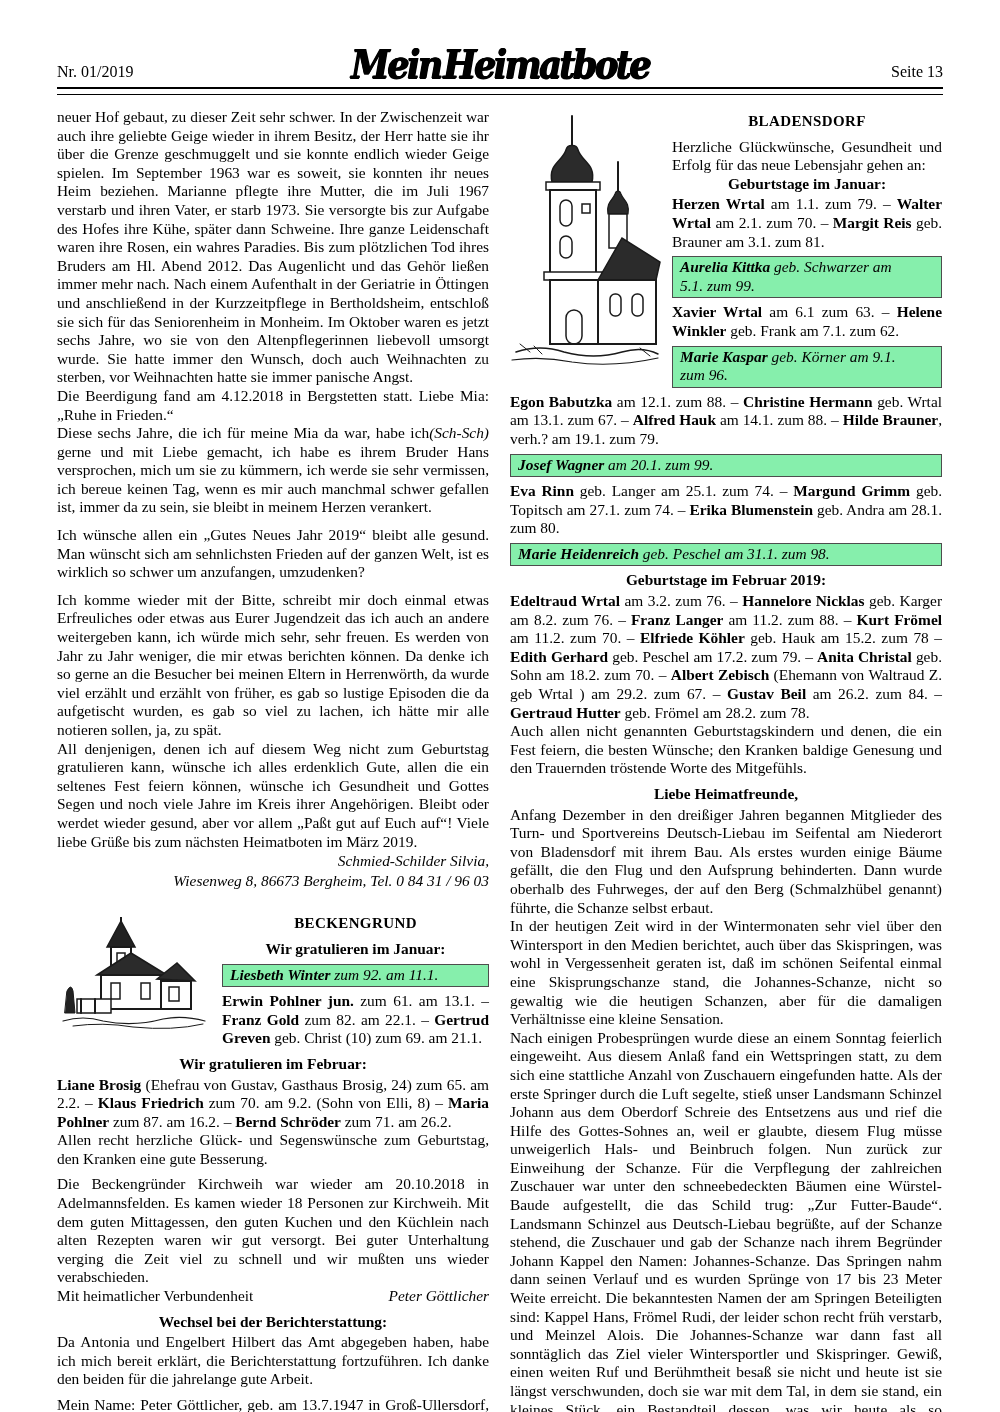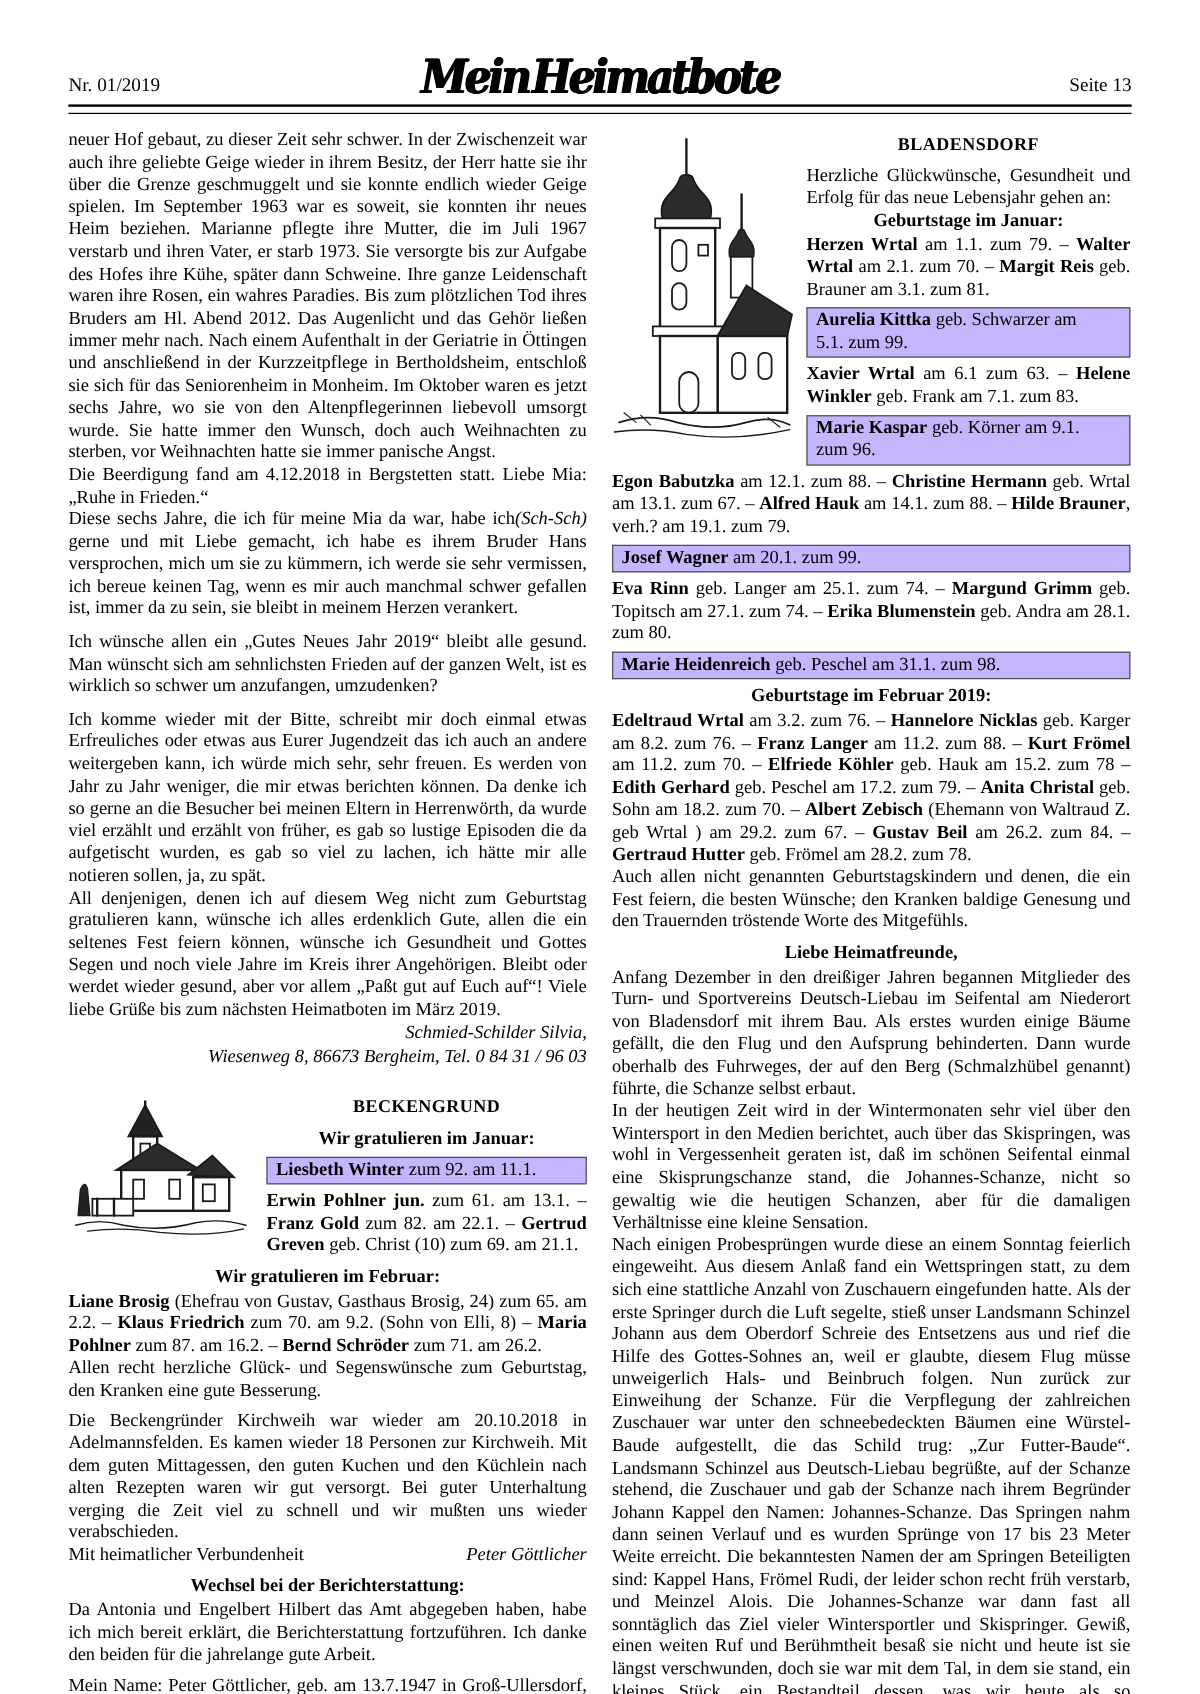--- a/index.html
+++ b/index.html
@@ -32,22 +32,22 @@
   p{margin:0;text-align:justify;}
   .mt{margin-top:9px;}
   .mts{margin-top:7px;}
   b{font-weight:bold;}
   .fr{float:right;font-style:italic;}
   i,.it{font-style:italic;}
   .sig{text-align:right;font-style:italic;margin-top:1px;}
   .sec-head{font-weight:bold;text-align:center;font-size:15px;letter-spacing:.4px;margin:4px 0 7px 0;}
   .sub-head{font-weight:bold;margin:7px 0 2px 0;text-align:center;}
   .box{
-    background:#c4b5fd;border:1.3px solid #4d4d4d;
-    padding:1px 24px 2px 7px;margin:5px 0;overflow:hidden;text-align:left;
+    background:#86efac;border:1.3px solid #4d4d4d;
+    padding:1px 24px 2px 7px;margin:5px 0;overflow:hidden;text-align:left;font-style:italic;
   }
   .church-right{float:left;width:152px;height:256px;margin:6px 10px 2px 0;}
   .church-left{float:left;width:156px;height:114px;margin:3px 9px 2px 0;}
   .section-gap{margin-top:24px;}
   svg{display:block;}
 </style>
 </head>
 <body>
 
 <div class="page">
@@ -138,21 +138,21 @@
             <line x1="24" y1="232" x2="32" y2="240" stroke-width="1"></line>
             <line x1="130" y1="234" x2="140" y2="242" stroke-width="1"></line>
           </g>
         </svg>
       </span>
       <h2 class="sec-head">BLADENSDORF</h2>
       <p>Herzliche Glückwünsche, Gesundheit und Erfolg für das neue Lebensjahr gehen an:</p>
       <p class="sub-head" style="margin-top:0">Geburtstage im Januar:</p>
       <p><b>Herzen Wrtal</b><span> am 1.1. zum 79. – </span><b>Walter Wrtal</b><span> am 2.1. zum 70. – </span><b>Margit Reis</b><span> geb. Brauner am 3.1. zum 81.</span></p>
       <div class="box"><b>Aurelia Kittka</b><span> geb. Schwarzer am 5.1. zum 99.</span></div>
-      <p><b>Xavier Wrtal</b><span> am 6.1 zum 63. – </span><b>Helene Winkler</b><span> geb. Frank am 7.1. zum 83.</span></p>
+      <p><b>Xavier Wrtal</b><span> am 6.1 zum 63. – </span><b>Helene Winkler</b><span> geb. Frank am 7.1. zum 62.</span></p>
       <div class="box"><b>Marie Kaspar</b><span> geb. Körner am 9.1. zum 96.</span></div>
       <p><b>Egon Babutzka</b><span> am 12.1. zum 88. – </span><b>Christine Hermann</b><span> geb. Wrtal am 13.1. zum 67. – </span><b>Alfred Hauk</b><span> am 14.1. zum 88. – </span><b>Hilde Brauner</b><span>, verh.? am 19.1. zum 79.</span></p>
       <div class="box"><b>Josef Wagner</b><span> am 20.1. zum 99.</span></div>
       <p><b>Eva Rinn</b><span> geb. Langer am 25.1. zum 74. – </span><b>Margund Grimm</b><span> geb. Topitsch am 27.1. zum 74. – </span><b>Erika Blumenstein</b><span> geb. Andra am 28.1. zum 80.</span></p>
       <div class="box"><b>Marie Heidenreich</b><span> geb. Peschel am 31.1. zum 98.</span></div>
       <p class="sub-head" style="margin-top:2px">Geburtstage im Februar 2019:</p>
       <p><b>Edeltraud Wrtal</b><span> am 3.2. zum 76. – </span><b>Hannelore Nicklas</b><span> geb. Karger am 8.2. zum 76. – </span><b>Franz Langer</b><span> am 11.2. zum 88. – </span><b>Kurt Frömel</b><span> am 11.2. zum 70. – </span><b>Elfriede Köhler</b><span> geb. Hauk am 15.2. zum 78 – </span><b>Edith Gerhard</b><span> geb. Peschel am 17.2. zum 79. – </span><b>Anita Christal</b><span> geb. Sohn am 18.2. zum 70. – </span><b>Albert Zebisch</b><span> (Ehemann von Waltraud Z. geb Wrtal ) am 29.2. zum 67. – </span><b>Gustav Beil</b><span> am 26.2. zum 84. – </span><b>Gertraud Hutter</b><span> geb. Frömel am 28.2. zum 78.</span></p>
       <p>Auch allen nicht genannten Geburtstagskindern und denen, die ein Fest feiern, die besten Wünsche; den Kranken baldige Genesung und den Trauernden tröstende Worte des Mitgefühls.</p>
       <p class="sub-head">Liebe Heimatfreunde,</p>
       <p>Anfang Dezember in den dreißiger Jahren begannen Mitglieder des Turn- und Sportvereins Deutsch-Liebau im Seifental am Niederort von Bladensdorf mit ihrem Bau. Als erstes wurden einige Bäume gefällt, die den Flug und den Aufsprung behinderten. Dann wurde oberhalb des Fuhrweges, der auf den Berg (Schmalzhübel genannt) führte, die Schanze selbst erbaut.</p>

